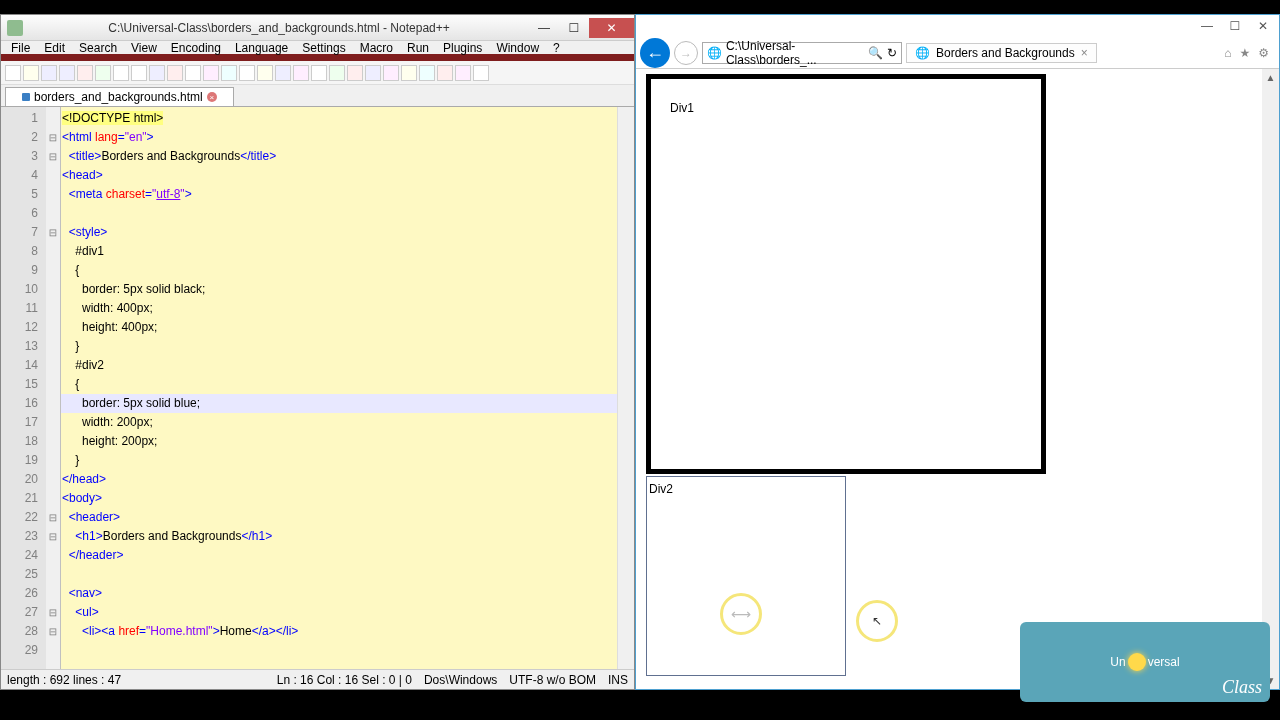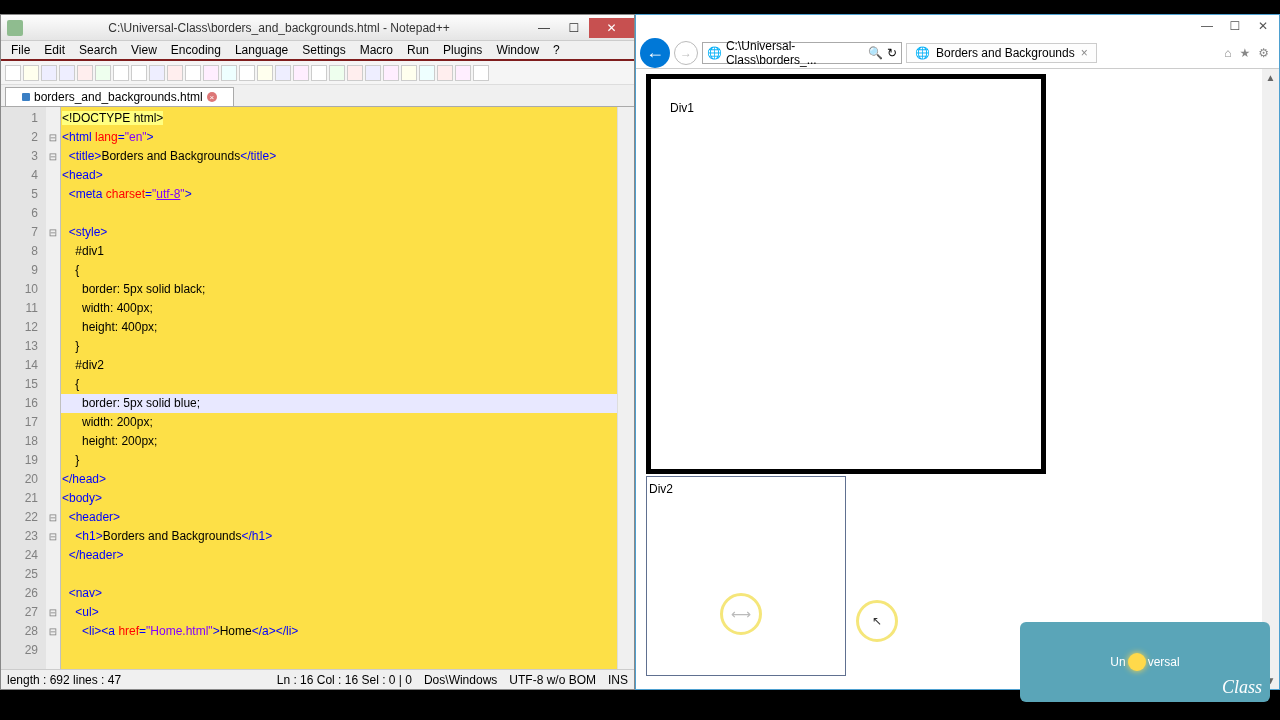--- a/index.html
+++ b/index.html
@@ -8,37 +8,37 @@
 
 
 .npp-window { width: 635px; height: 676px; background: #fff; border: 1px solid #888; display: flex; flex-direction: column; }
 .npp-titlebar { height: 26px; background: linear-gradient(#fdfdfd, #e5e5e5); display: flex; align-items: center; padding-left: 6px; border-bottom: 1px solid #ccc; }
 .npp-icon { width: 16px; height: 16px; background: #8fbc8f; border-radius: 2px; margin-right: 6px; }
 .npp-title { flex: 1; text-align: center; color: #333; font-size: 12px; }
 .win-btns { display: flex; }
 .win-btn { width: 30px; height: 20px; display: flex; align-items: center; justify-content: center; color: #333; font-size: 12px; }
 .win-btn.close { background: #c75050; color: #fff; width: 45px; }
 
-.npp-menu { height: 20px; background: #f0f0f0; display: flex; align-items: center; padding: 0 4px; gap: 2px; border-bottom: 2px solid #7f1d1d; }
+.npp-menu { height: 20px; background: #f0f0f0; display: flex; align-items: center; padding: 0 4px; gap: 2px; border-bottom: 7px solid #7f1d1d; }
 .npp-menu span { padding: 2px 6px; font-size: 12px; }
 
 .npp-toolbar { height: 24px; background: #f5f5f5; display: flex; align-items: center; padding: 0 4px; gap: 2px; border-bottom: 1px solid #ddd; }
 .tb-icon { width: 16px; height: 16px; border: 1px solid #ccc; background: #fff; }
 
 .npp-tabs { height: 22px; background: #f0f0f0; display: flex; align-items: flex-end; padding-left: 4px; border-bottom: 1px solid #aaa; }
 .npp-tab { background: #fff; border: 1px solid #aaa; border-bottom: none; padding: 2px 16px; display: flex; align-items: center; gap: 4px; font-size: 11px; }
 .tab-dot { width: 8px; height: 8px; background: #3a7fc4; border-radius: 1px; }
 .tab-x { width: 10px; height: 10px; background: #d77; border-radius: 50%; font-size: 8px; color: #fff; display: flex; align-items: center; justify-content: center; }
 
 .editor { flex: 1; display: flex; overflow: hidden; font-family: Consolas, monospace; font-size: 13px; position: relative; }
 .gutter { width: 45px; background: #e4e4e4; text-align: right; color: #808080; padding-top: 2px; }
 .gutter div { padding-right: 8px; height: 19px; line-height: 19px; }
 .fold-col { width: 14px; background: #f0f0f0; padding-top: 2px; }
 .fold-col div { height: 19px; display: flex; align-items: center; justify-content: center; color: #808080; font-size: 10px; }
-.code { flex: 1; background: #fde047; padding-top: 2px; position: relative; }
+.code { flex: 1; background: #fef9c3; padding-top: 2px; position: relative; }
 .code-line { height: 19px; line-height: 19px; padding-left: 2px; white-space: pre; }
 .code-line.hl { background: #e8e8ff; }
 .margin-line { position: absolute; left: 0; top: 0; bottom: 0; width: 1px; background: #c0c0c0; }
 .vscroll { width: 17px; background: #f0f0f0; border-left: 1px solid #ddd; }
 
 
 .s-tag { color: #0000ff; }
 .s-attr { color: #ff0000; }
 .s-str { color: #8000ff; }
 .s-doctype { color: #000; background: #ffff80; }

